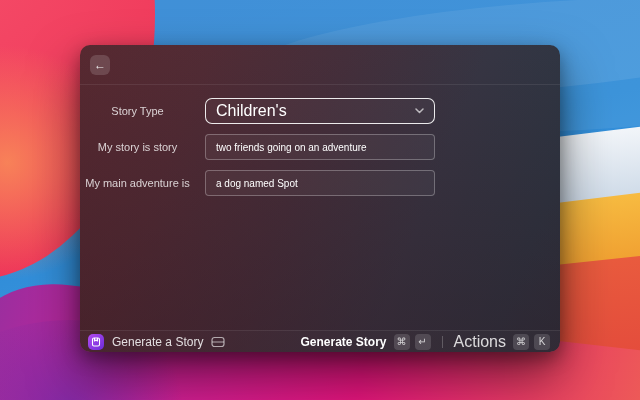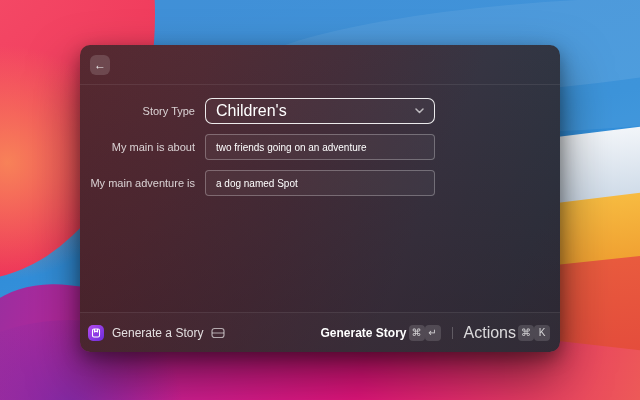--- a/index.html
+++ b/index.html
@@ -48,42 +48,42 @@
     color:#fff;
   }
   .win-header { height:40px; display:flex; align-items:center; padding:0 10px;
     border-bottom:1px solid rgba(255,255,255,0.08); }
   .back-btn { width:20px; height:20px; border-radius:6px; background:rgba(255,255,255,0.15);
     color:#eee; display:flex; align-items:center; justify-content:center;
     font-size:12px; line-height:1; cursor:pointer; }
 
   .win-form { padding-top:13px; }
   .form-row { display:flex; align-items:center; height:26px; margin-bottom:10px; }
-  .row-label { width:125px; padding-right:10px; text-align:right;
+  .row-label { width:125px; padding-right:10px; text-align:center;
     font-size:11px; color:rgba(255,255,255,0.78); }
   .row-control { width:230px; height:26px; }
   .dropdown { width:100%; height:100%; display:flex; align-items:center;
     border:1.5px solid rgba(255,255,255,0.9); border-radius:7px;
     background:rgba(255,255,255,0.03); padding:0 10px; cursor:pointer; }
   .dropdown-value { font-size:16px; font-weight:500; color:#fff; }
   .dropdown .chev { margin-left:auto; display:flex; }
   .text-field { width:100%; height:100%; border:1px solid rgba(255,255,255,0.28);
     border-radius:4px; background:rgba(255,255,255,0.045); color:#fff;
     font-family:"Liberation Sans", sans-serif; font-size:10px; padding:0 10px; outline:none; }
 
-  .win-footer { position:absolute; left:0; right:0; bottom:0; height:40px;
+  .win-footer { position:absolute; left:0; right:0; bottom:0; height:22px;
     display:flex; align-items:center; padding:8px 8px;
     border-top:1px solid rgba(255,255,255,0.08); background:rgba(255,255,255,0.02); }
   .app-icon { width:16px; height:16px; border-radius:5px; flex:0 0 auto;
     display:flex; align-items:center; justify-content:center;
     background:linear-gradient(135deg,#b44cf0 0%,#6c2bd9 100%); }
   .app-name { margin-left:8px; font-size:12px; color:rgba(255,255,255,0.85); }
   .form-icon { margin-left:8px; display:flex; }
   .footer-right { margin-left:auto; display:flex; align-items:center; gap:5px; }
-  .action-group { display:flex; align-items:center; cursor:pointer; border-radius:5px; padding:2px 2px; }
+  .action-group { display:flex; align-items:center; gap:5px; cursor:pointer; border-radius:5px; padding:2px 2px; }
   .action-primary-label { font-size:12px; font-weight:700; color:#fff; margin-right:2px; }
   .action-secondary-label { font-size:16px; font-weight:500; color:rgba(255,255,255,0.82); margin-right:2px; }
   .key { height:16px; min-width:16px; padding:0 3px; border-radius:4px;
     background:rgba(255,255,255,0.14); color:rgba(255,255,255,0.75);
     font-size:10px; display:flex; align-items:center; justify-content:center; }
   .footer-divider { width:1px; height:12px; background:rgba(255,255,255,0.22); margin:0 4px; }
 </style>
 </head>
 <body>
 
@@ -117,21 +117,21 @@
             <span class="chev">
               <svg width="9" height="6" viewBox="0 0 9 6">
                   <path d="M1 1l3.5 3.5L8 1" fill="none" stroke="rgba(255,255,255,0.65)" stroke-width="1.5" stroke-linecap="round" stroke-linejoin="round"></path>
                 </svg>
             </span>
           </div>
         </div>
       </div>
 
       <div class="form-row">
-        <div class="row-label">My main is about</div>
+        <div class="row-label">My story is story</div>
         <div class="row-control">
           <input class="text-field" type="text" value="two friends going on an adventure" style="">
         </div>
       </div>
 
       <div class="form-row">
         <div class="row-label">My main adventure is</div>
         <div class="row-control">
           <input class="text-field" type="text" value="a dog named Spot" style="">
         </div>

